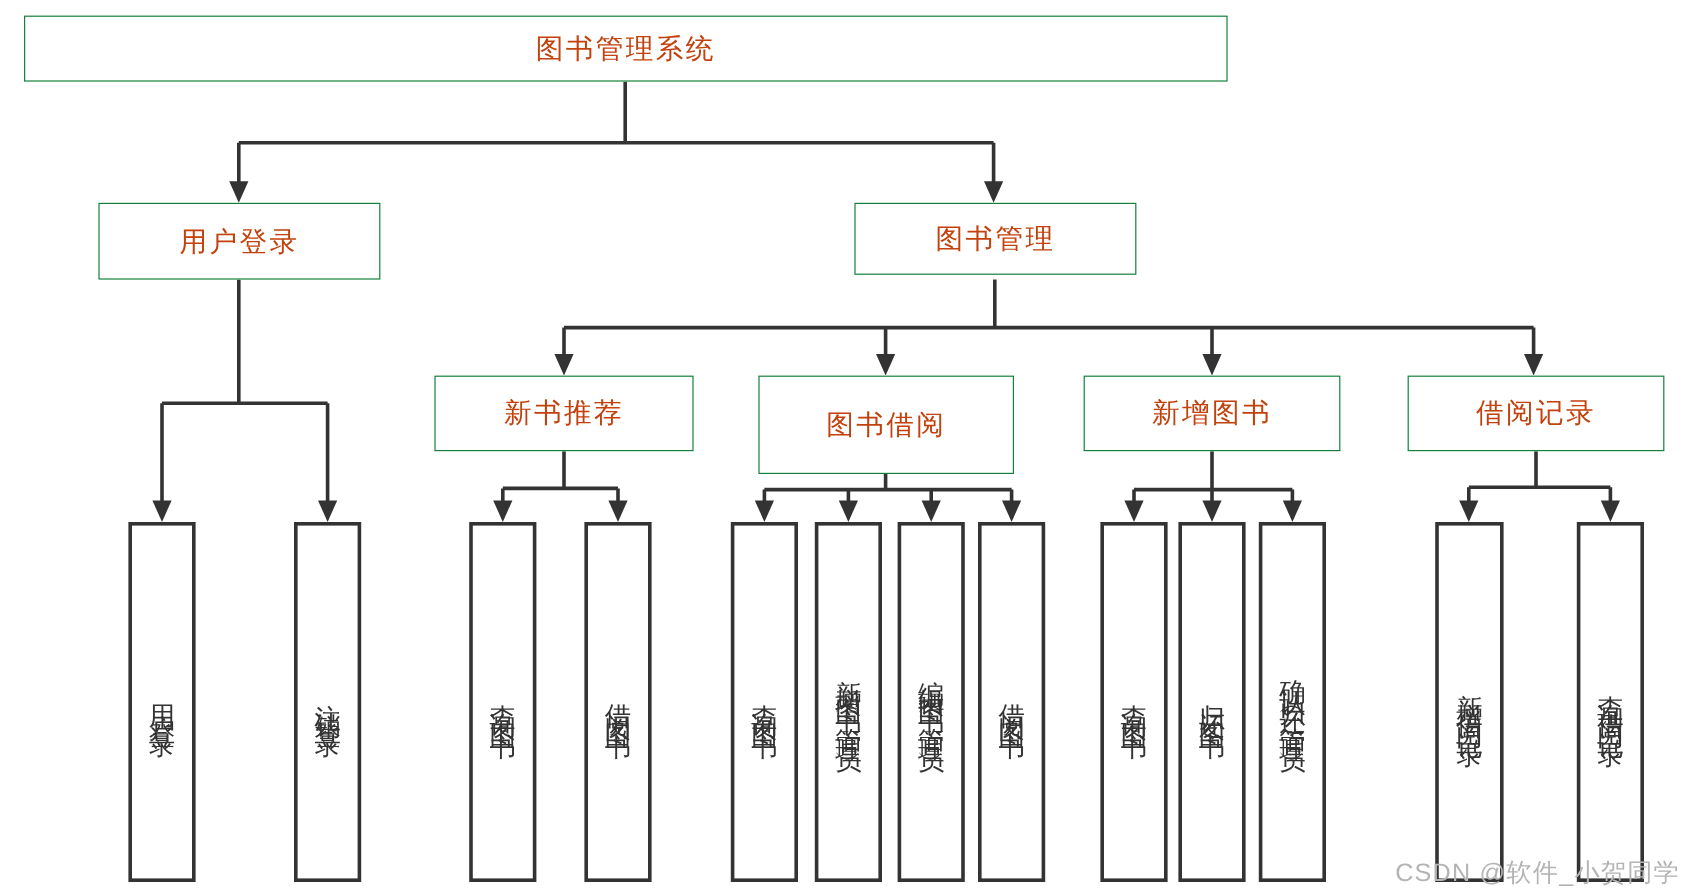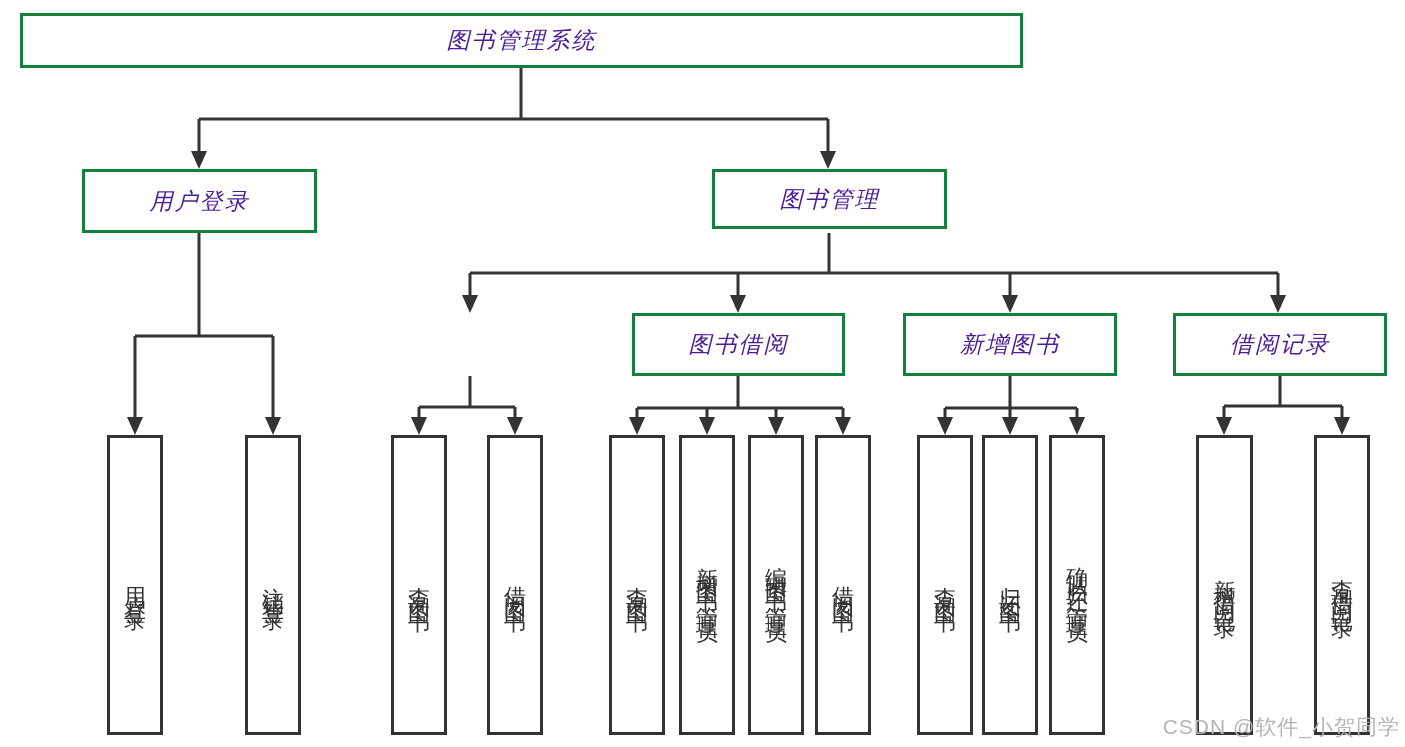--- a/index.html
+++ b/index.html
@@ -17,29 +17,28 @@
     position: absolute;
     left: 0; top: 0;
     width: 1405px; height: 747px;
     pointer-events: none;
   }
   .ln { fill: none; stroke: #333333; stroke-width: 3; }
   .ah { fill: #333333; stroke: none; }
   .node {
     position: absolute;
     background: #ffffff;
-    border: 3px solid #15803d;
+    border: 1px solid #15803d;
     display: flex;
     align-items: center;
     justify-content: center;
     font-size: 23px;
     letter-spacing: 2px;
-    color: #4c1d95;
+    color: #c2410c;
     white-space: nowrap;
-    font-style: italic;
   }
   .leaf {
     position: absolute;
     background: #ffffff;
     border: 3px solid #333333;
     display: flex;
     align-items: center;
     justify-content: center;
     writing-mode: vertical-lr;
     text-orientation: mixed;
@@ -107,21 +106,22 @@
       <path class="ah" d="M1224,435 l-8,-18 h16 z"></path>
       <path class="ah" d="M1342,435 l-8,-18 h16 z"></path>
     </g>
   </svg>
 
   <div class="node" style="left:20px; top:13px; width:1003px; height:55px;">图书管理系统</div>
 
   <div class="node" style="left:82px; top:169px; width:235px; height:64px;">用户登录</div>
   <div class="node" style="left:712px; top:169px; width:235px; height:60px;">图书管理</div>
 
-  <div class="node" style="left:632px; top:313px; width:213px; height:63px;">图书借阅</div>
+  <div class="node" style="left:362px; top:313px; width:216px; height:63px;">新书推荐</div>
+  <div class="node" style="left:632px; top:313px; width:213px; height:82px;">图书借阅</div>
   <div class="node" style="left:903px; top:313px; width:214px; height:63px;">新增图书</div>
   <div class="node" style="left:1173px; top:313px; width:214px; height:63px;">借阅记录</div>
 
   <div class="leaf" style="left:107px;">用户登录</div>
   <div class="leaf" style="left:245px;">注销登录</div>
 
   <div class="leaf" style="left:391px;">查询图书</div>
   <div class="leaf" style="left:487px;">借阅图书</div>
 
   <div class="leaf" style="left:609px;">查询图书</div>

